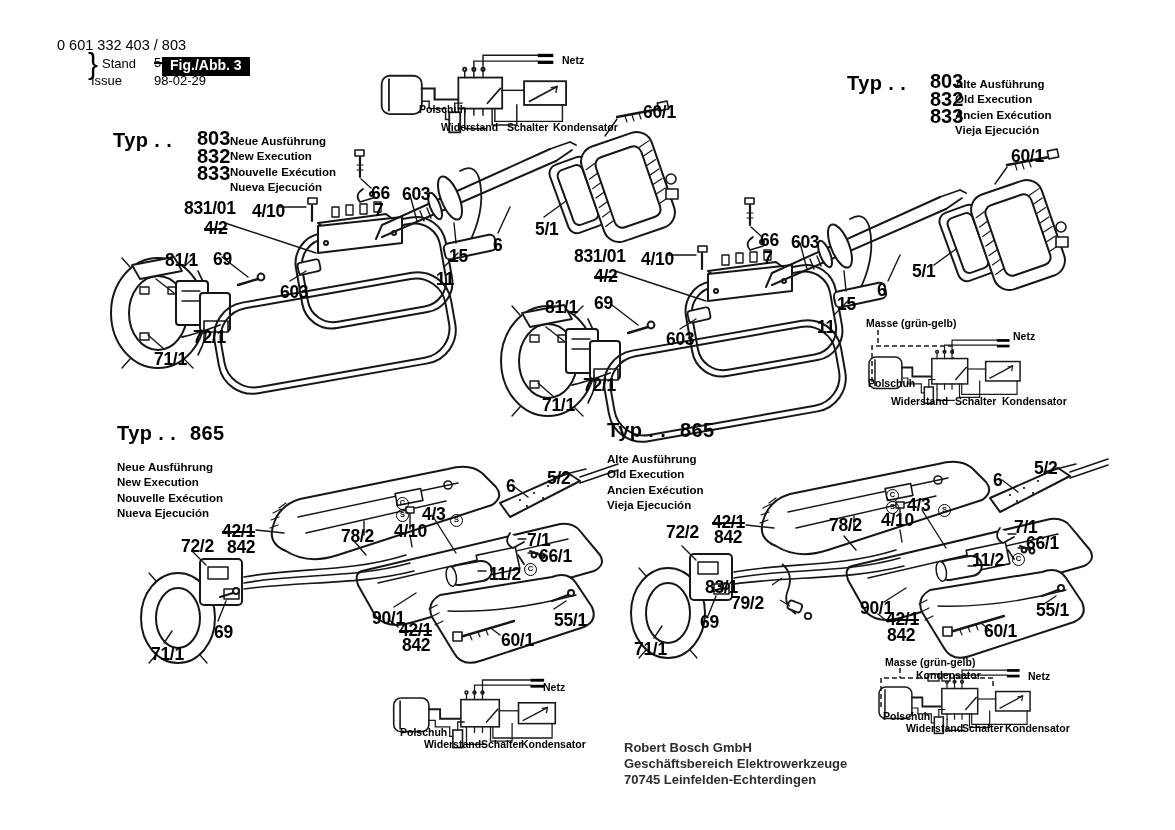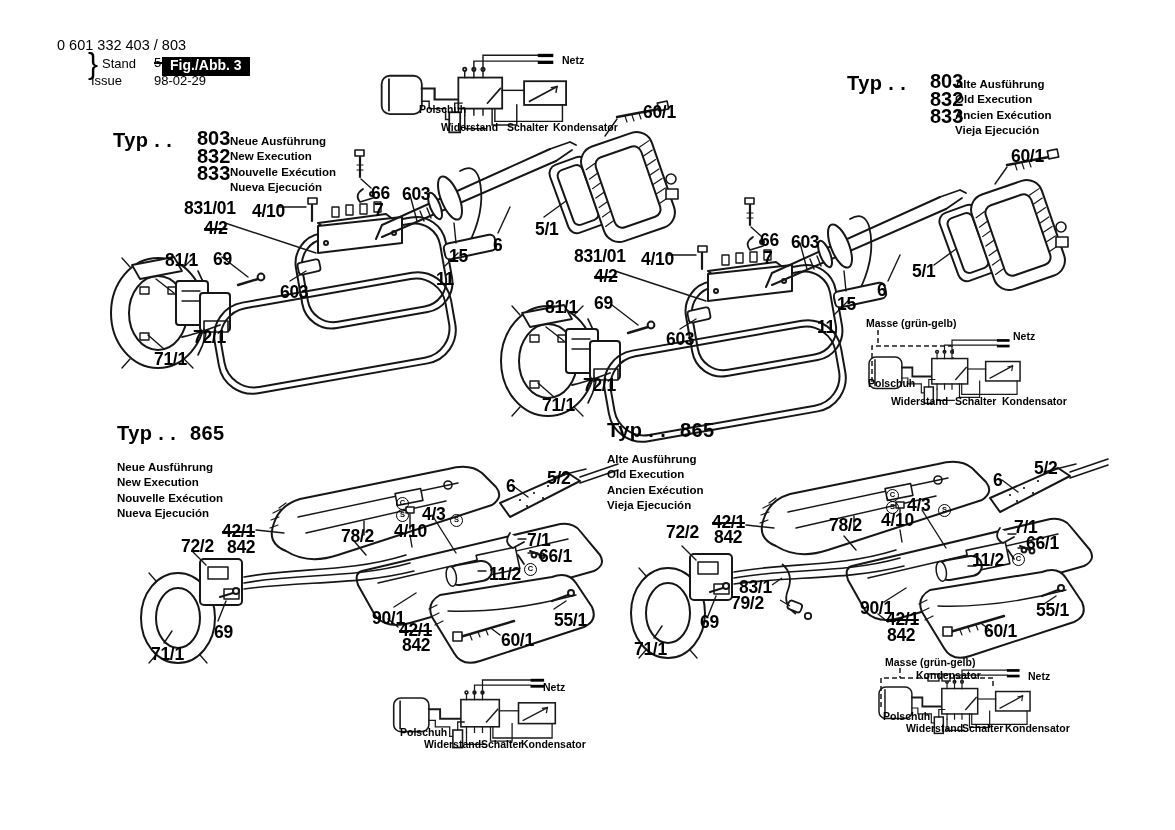--- a/index.html
+++ b/index.html
@@ -379,30 +379,35 @@
 
   <span class="lbl pn strike" style="left:712px;top:513px">42/1</span>
   <span class="lbl pn" style="left:714px;top:528px">842</span>
   <span class="lbl pn" style="left:666px;top:523px">72/2</span>
   <span class="lbl pn" style="left:829px;top:516px">78/2</span>
   <span class="lbl pn" style="left:881px;top:511px">4/10</span>
   <span class="lbl pn" style="left:907px;top:496px">4/3</span>
   <span class="lbl pn" style="left:1014px;top:518px">7/1</span>
   <span class="lbl pn" style="left:1026px;top:534px">66/1</span>
   <span class="lbl pn" style="left:972px;top:551px">11/2</span>
-  <span class="lbl pn" style="left:739px;top:578px">83/1</span>
+  <span class="lbl pn" style="left:705px;top:578px">83/1</span>
   <span class="lbl pn" style="left:731px;top:594px">79/2</span>
   <span class="lbl pn" style="left:860px;top:599px">90/1</span>
   <span class="lbl pn strike" style="left:886px;top:610px">42/1</span>
   <span class="lbl pn" style="left:887px;top:626px">842</span>
   <span class="lbl pn" style="left:984px;top:622px">60/1</span>
   <span class="lbl pn" style="left:1036px;top:601px">55/1</span>
   <span class="lbl pn" style="left:700px;top:613px">69</span>
   <span class="lbl pn" style="left:634px;top:640px">71/1</span>
   <span class="lbl pn" style="left:993px;top:471px">6</span>
   <span class="lbl pn" style="left:1034px;top:459px">5/2</span>
   <span class="marker" style="left:886px;top:489px">C</span>
   <span class="marker" style="left:886px;top:501px">S</span>
   <span class="marker" style="left:938px;top:504px">S</span>
   <span class="marker" style="left:1012px;top:553px">C</span>
 
+  <div class="lbl company" style="left:624px;top:740px">
+    <span>Robert Bosch GmbH</span>
+    <span>Geschäftsbereich Elektrowerkzeuge</span>
+    <span>70745 Leinfelden-Echterdingen</span>
+  </div>
 
 </div>
 
 </body></html>

